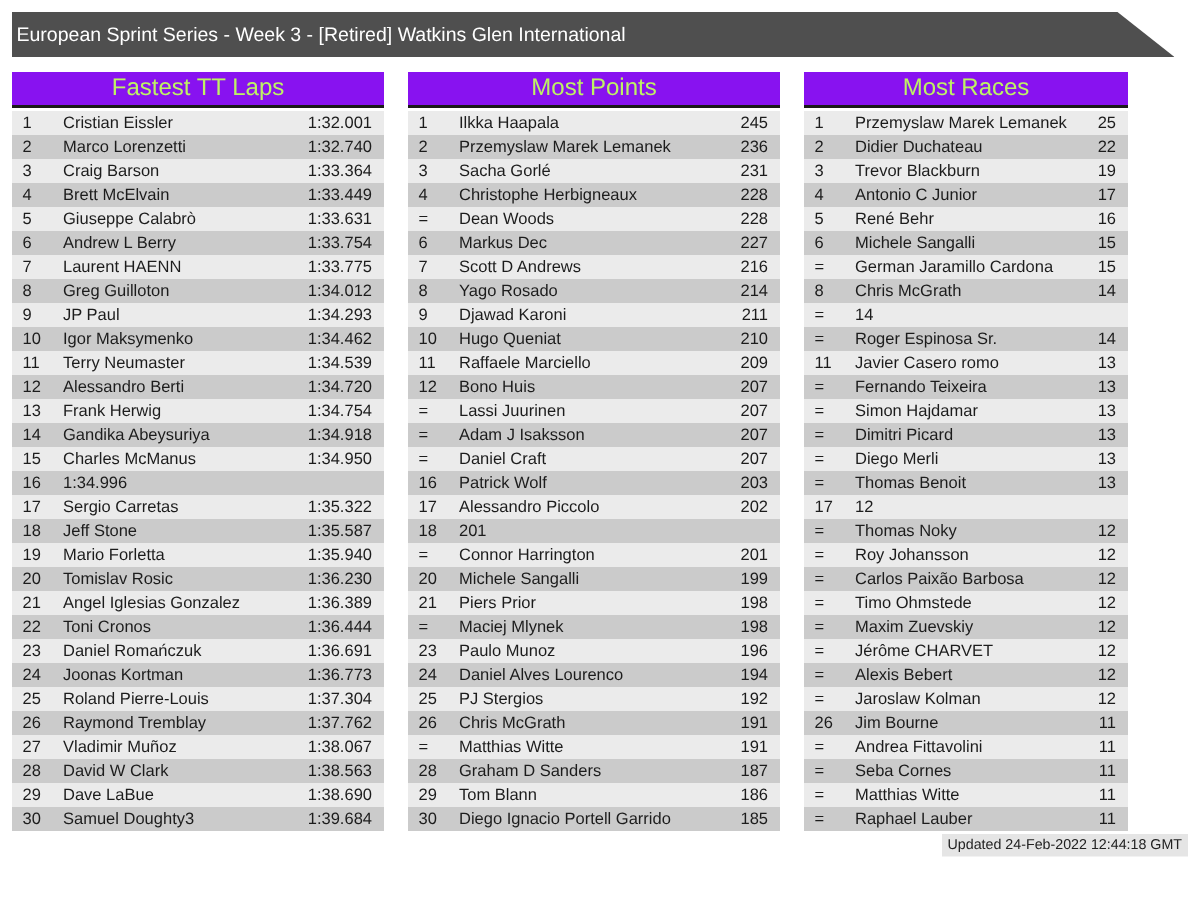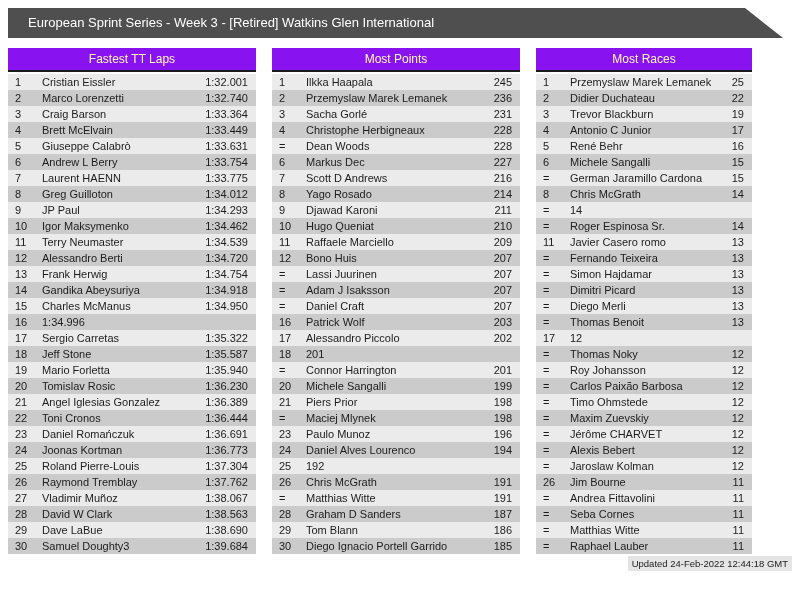--- a/index.html
+++ b/index.html
@@ -9,35 +9,35 @@
     font-family:"Liberation Sans", sans-serif;
     position:relative;
     overflow:hidden;
   }
   .topbar {
     position:absolute; left:8px; top:8px;
     width:775px; height:30px;
     background:var(--bar-gray,#4f4f4f);
     color:#ffffff;
     font-size:13px; line-height:30px;
-    padding-left:20px; box-sizing:border-box;
+    padding-left:3px; box-sizing:border-box;
     clip-path:polygon(0 0, calc(100% - 38px) 0, 100% 100%, 0 100%);
     white-space:nowrap;
   }
   .boards {
     position:absolute; left:8px; top:48px;
     display:flex; gap:16px;
   }
   .board { width:248px; }
   .board:last-child { width:216px; }
   .board-title {
     background:var(--accent,#8812f0);
-    color:#fef9c3;
+    color:#bef264;
     text-align:center;
-    font-size:12px;
+    font-size:16px;
     height:22px; line-height:22px;
     border-bottom:2px solid #1a1a1a;
     margin-bottom:2px;
     white-space:nowrap; overflow:hidden;
   }
   .rows .row {
     display:flex;
     height:16px; line-height:16px;
     font-size:11px;
     color:#1c1c1c;
@@ -338,20 +338,21 @@
           <span class="name">Paulo Munoz</span>
           <span class="value">196</span>
         </div>
         <div class="row">
           <span class="rank">24</span>
           <span class="name">Daniel Alves Lourenco</span>
           <span class="value">194</span>
         </div>
         <div class="row">
           <span class="rank">25</span>
+          <span class="name">PJ Stergios</span>
           <span class="value">192</span>
         </div>
         <div class="row">
           <span class="rank">26</span>
           <span class="name">Chris McGrath</span>
           <span class="value">191</span>
         </div>
         <div class="row">
           <span class="rank">=</span>
           <span class="name">Matthias Witte</span>

